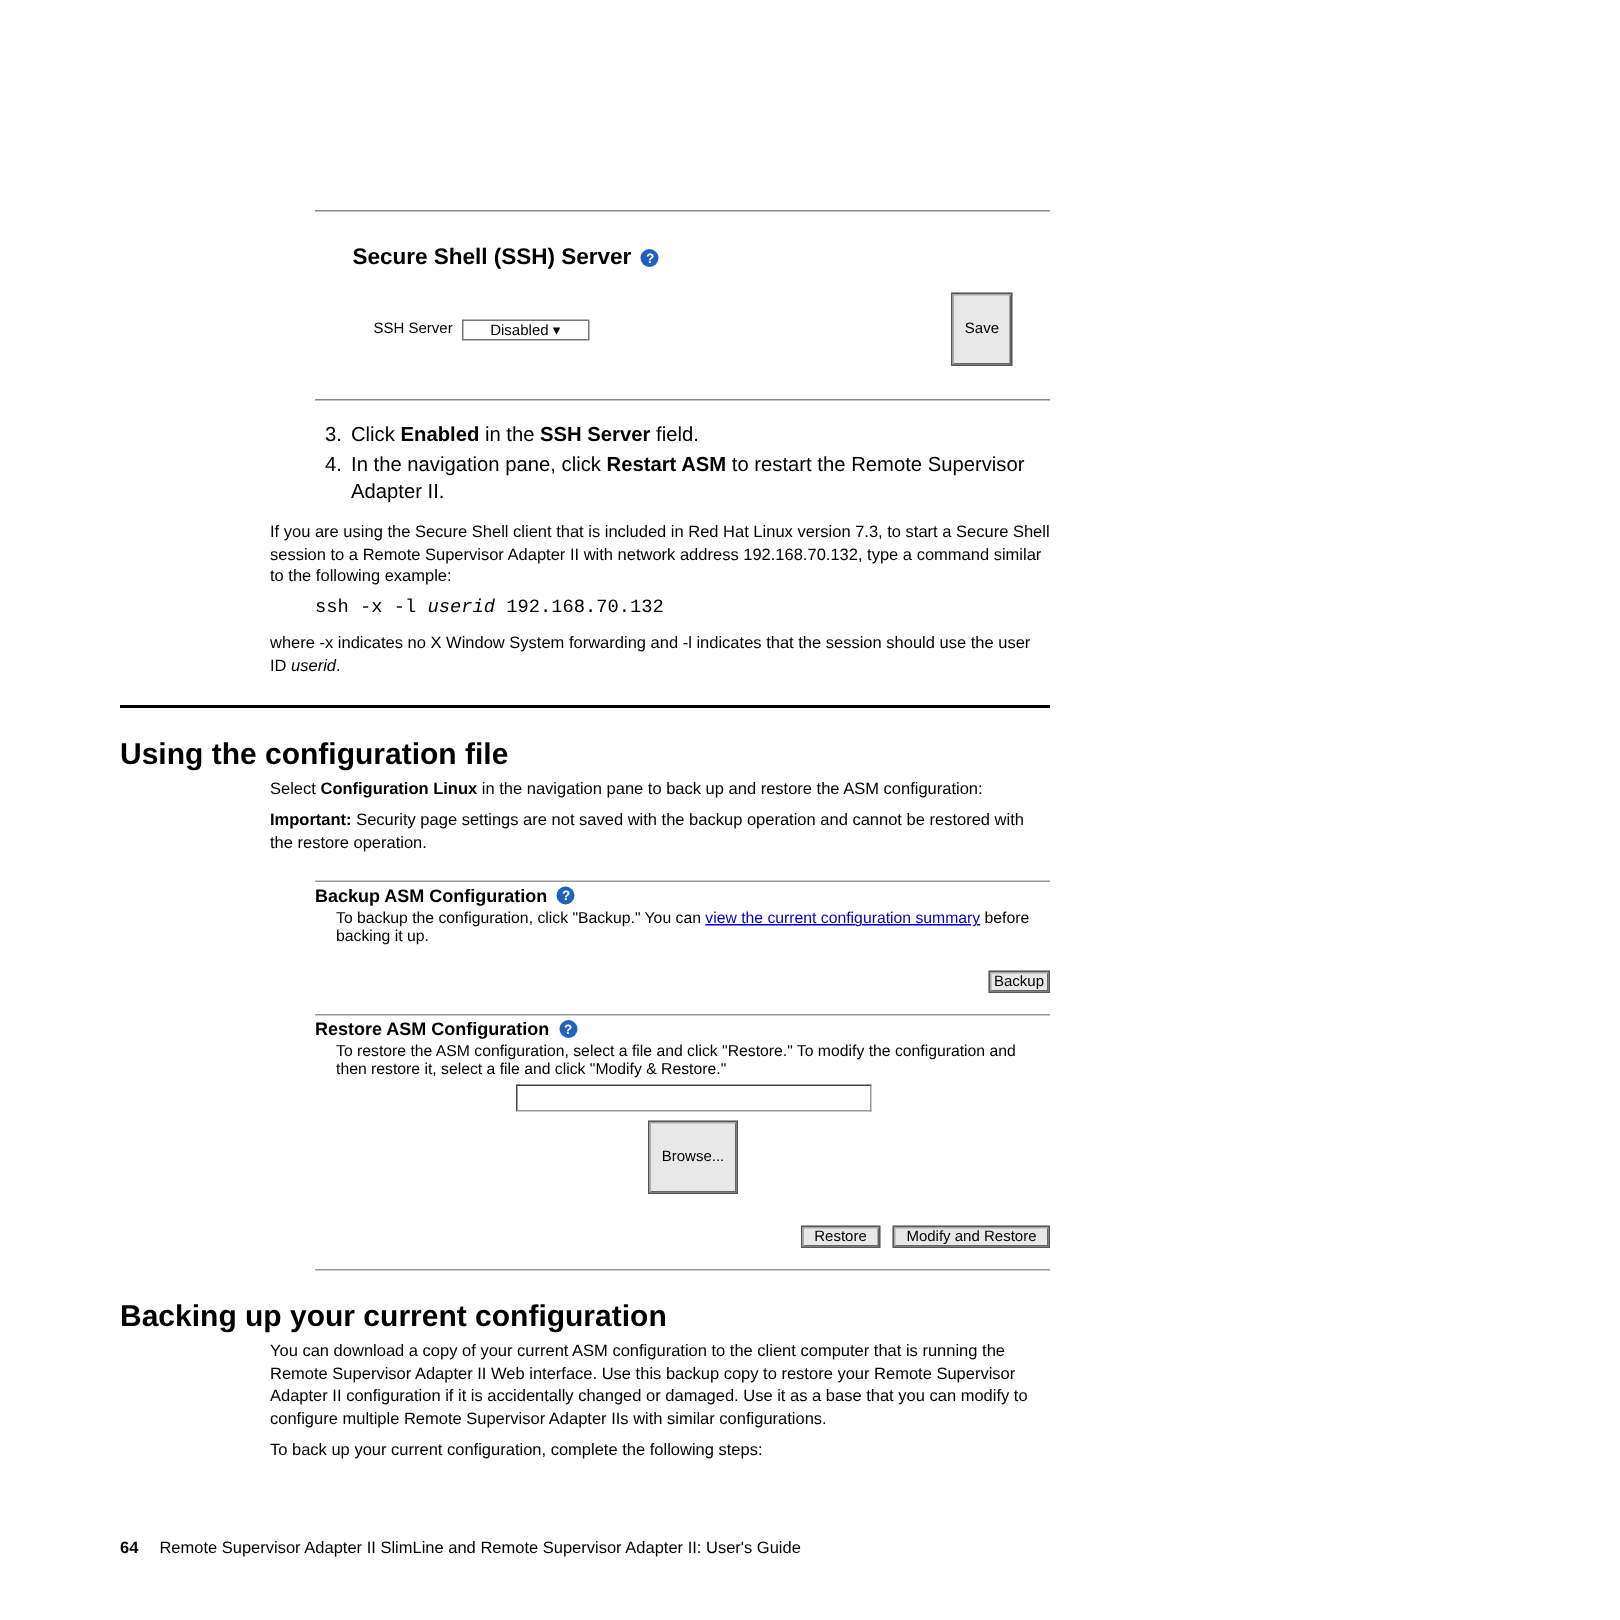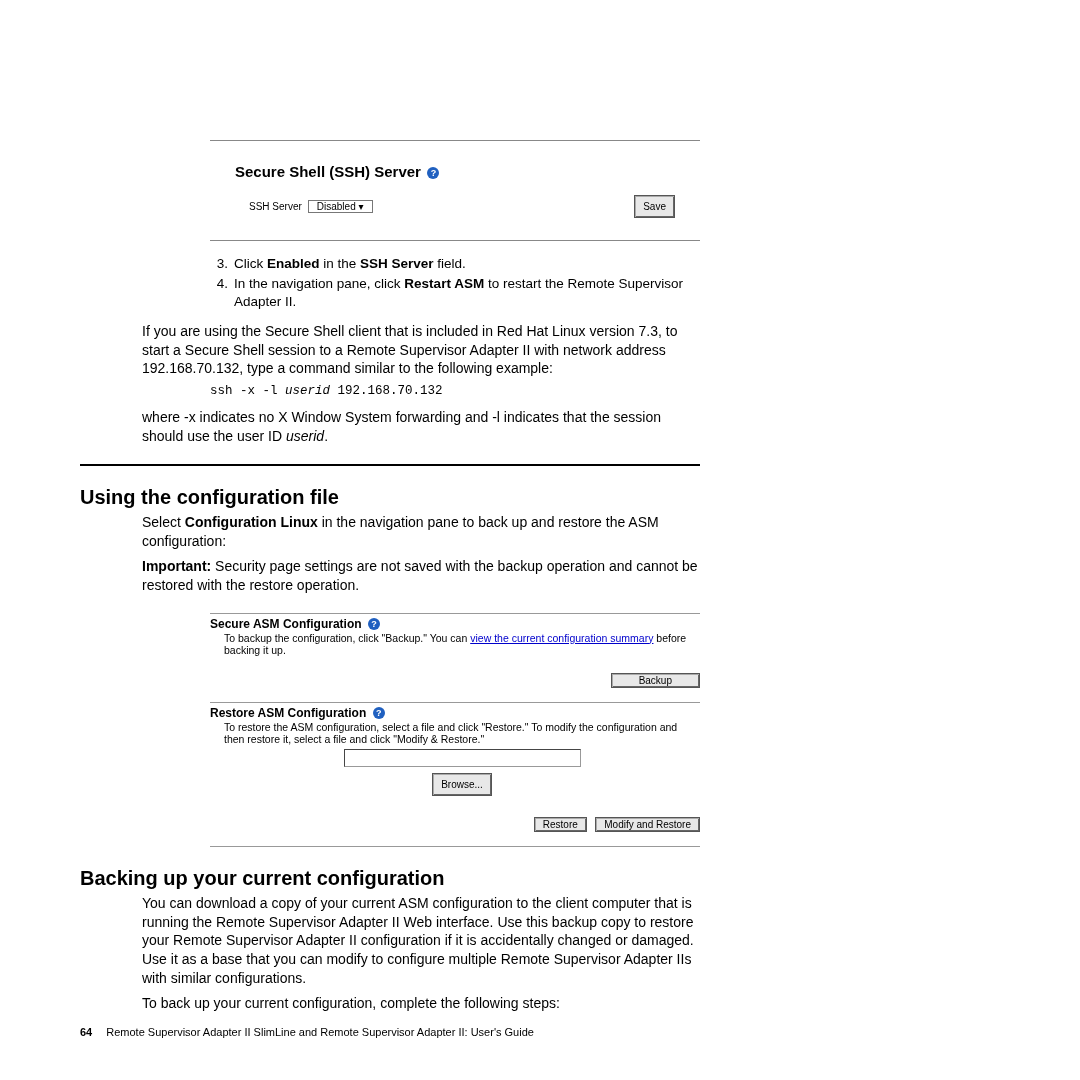--- a/index.html
+++ b/index.html
@@ -56,27 +56,27 @@
     gap: 6px;
     margin-left: 14px;
   }
   .ssh-label {
     font-size: 10px;
   }
   .ssh-select {
     font-size: 10px;
     border: 1px solid #777;
     background: #fff;
-    padding: 0 8px;
+    padding: 0 18px;
   }
   .win-btn {
     font-size: 10px;
     border: 1px solid #555;
     background: #e8e8e8;
-    padding: 5px 8px;
+    padding: 18px 8px;
     box-shadow: 1px 1px 0 #aaa inset, -1px -1px 0 #666 inset;
   }
   .steps {
     margin: 14px 0 10px 0;
     font-size: 13.5px;
     line-height: 1.35;
   }
   .step-row {
     display: flex;
     gap: 6px;
@@ -95,23 +95,23 @@
   h2.section {
     font-size: 20px;
     margin: 20px 0 4px 0;
     font-weight: bold;
   }
   .rule {
     border-top: 2px solid #000;
     margin: 18px 300px 8px 0;
   }
   .body-text {
-    font-size: 14px;
+    font-size: 11px;
     line-height: 1.35;
-    margin: 4px 300px 6px 62px;
+    margin: 4px 300px 6px 100px;
   }
   .mono {
     font-family: "Courier New", monospace;
     font-size: 12.5px;
     margin: 6px 300px 10px 130px;
   }
   .italic {
     font-style: italic;
   }
   .bold {
@@ -136,21 +136,21 @@
   }
   .link {
     color: #0000cc;
     text-decoration: underline;
   }
   .config-btn-row {
     text-align: right;
     margin: 14px 0 14px 0;
   }
   .config-btn-row .win-btn {
-    padding: 1px 27px;
+    padding: 1px 3px;
   }
   .restore-label {
     font-size: 10.5px;
     margin: 10px 0 4px 14px;
   }
   .file-row {
     display: flex;
     gap: 6px;
     margin: 0 0 0 14px;
     align-items: center;
@@ -229,21 +229,21 @@
   <div class="body-text">
     <span>Select </span><span class="bold">Configuration Linux</span><span> in the navigation pane to back up and restore the ASM configuration:</span>
   </div>
   <div class="body-text">
     <span class="bold">Important:</span><span> Security page settings are not saved with the backup operation and cannot be restored with the restore operation.</span>
   </div>
 
   <div class="config-shot">
     <hr class="config-hr">
     <div>
-      <span class="config-title">Secure ASM Configuration</span>
+      <span class="config-title">Backup ASM Configuration</span>
       <span class="help-icon">?</span>
     </div>
     <div class="config-desc">
       <span>To backup the configuration, click "Backup." You can </span><span class="link">view the current configuration summary</span><span> before backing it up.</span>
     </div>
     <div class="config-btn-row">
       <button class="win-btn">Backup</button>
     </div>
     <hr class="config-hr">
     <div>

